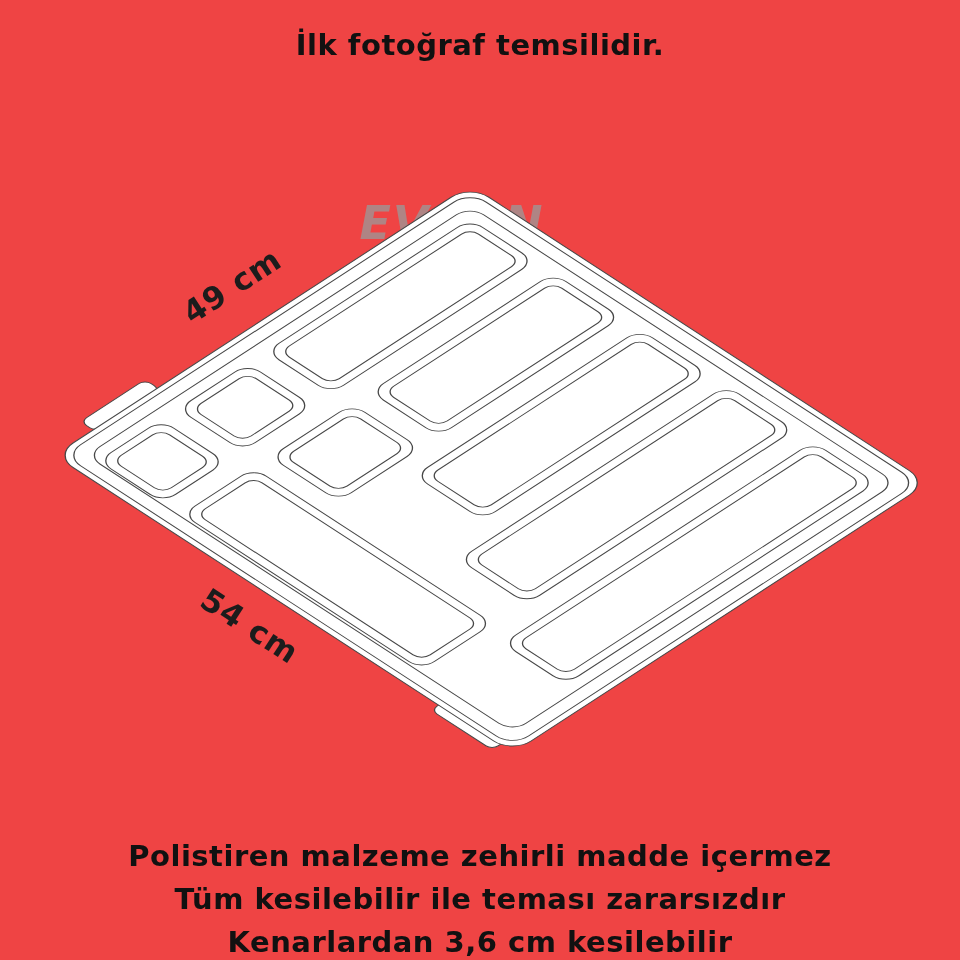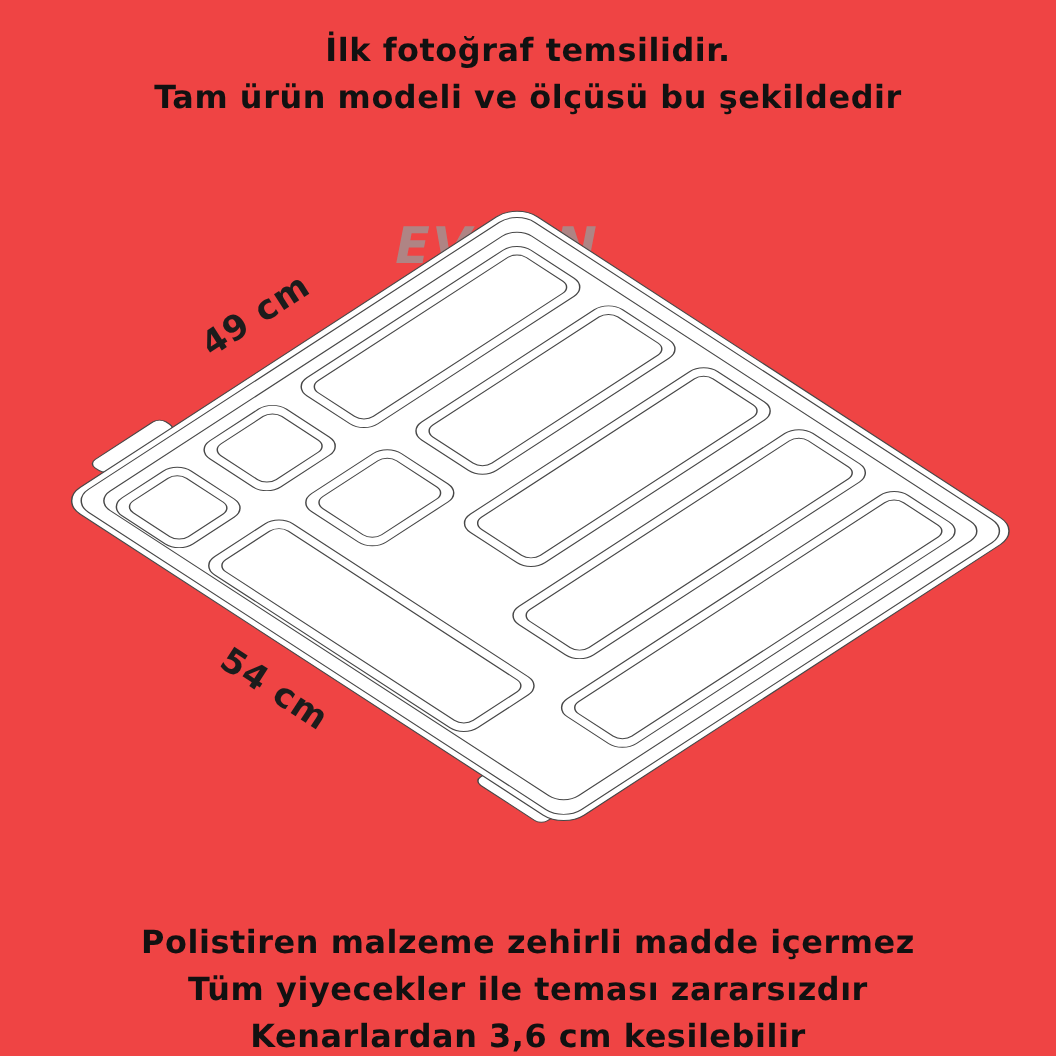--- a/index.html
+++ b/index.html
@@ -29,21 +29,20 @@
   .wm-gray{fill:#9a9a9a;}
   .wm-red{fill:#d03a2a;}
 </style>
 </head>
 <body>
 
 <div class="page">
 
   <div class="hdr">
     <div>İlk fotoğraf temsilidir.</div>
-    <div>Tam ürün modeli ve ölçüsü bu şekildedir</div>
   </div>
 
   <svg class="diagram" width="960" height="650" viewBox="0 0 960 650">
 
     <text class="wm" transform="translate(452,104)">
       <tspan class="wm-gray">EV</tspan>
       <tspan class="wm-red">A</tspan>
       <tspan class="wm-gray">N</tspan>
     </text>
 
@@ -110,17 +109,17 @@
       </g>
     </g>
 
     <text class="dim" transform="translate(238,160) rotate(-33)">49 cm</text>
 
     <text class="dim" transform="translate(244,500) rotate(33)">54 cm</text>
   </svg>
 
   <div class="ftr">
     <div>Polistiren malzeme zehirli madde içermez</div>
-    <div>Tüm yiyecekler ile teması zararsızdır</div>
+    <div>Tüm kesilebilir ile teması zararsızdır</div>
     <div>Kenarlardan 3,6 cm kesilebilir</div>
   </div>
 
 </div>
 
 </body></html>

